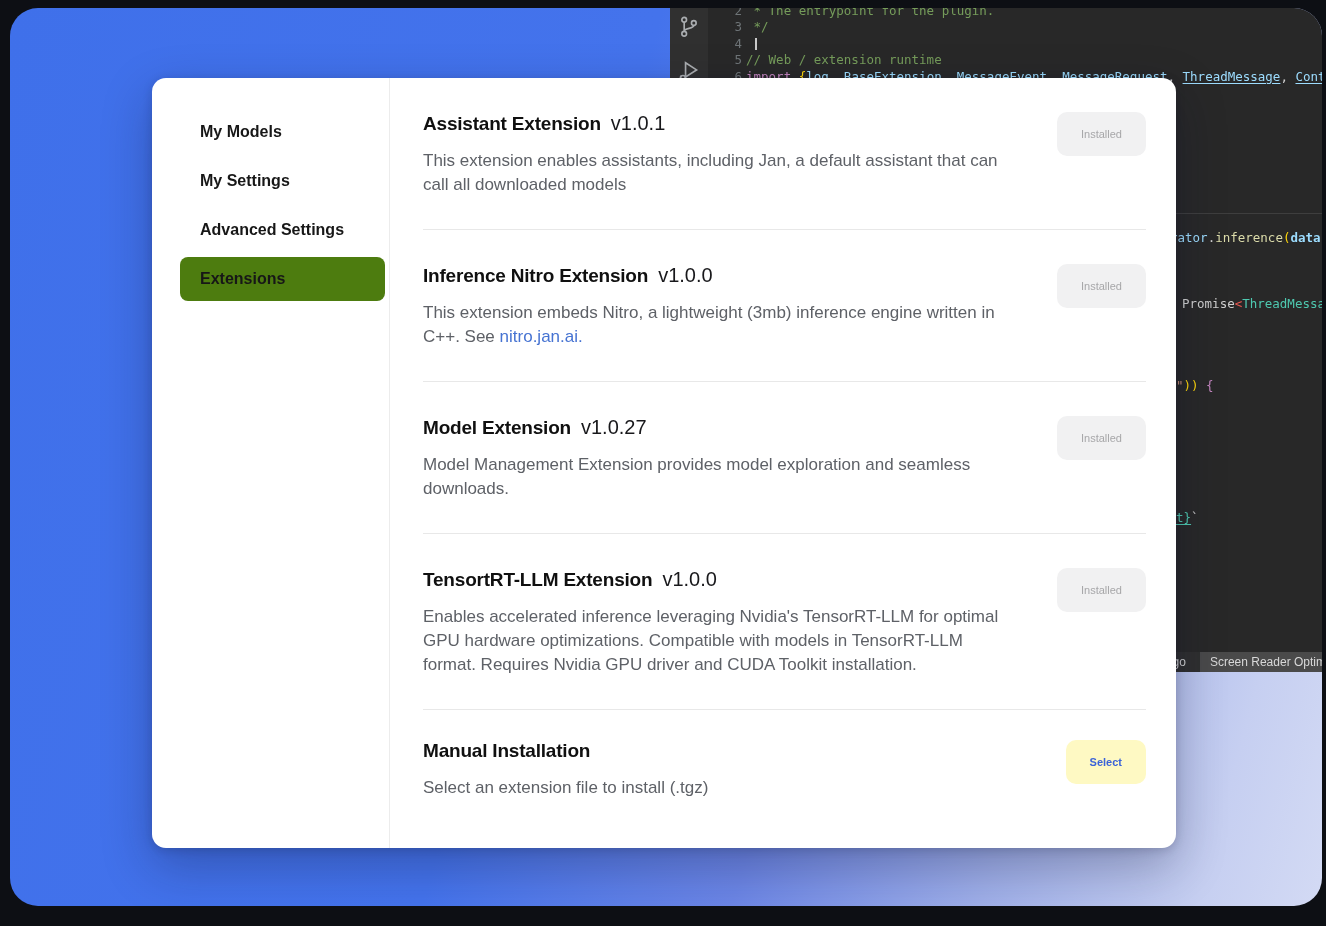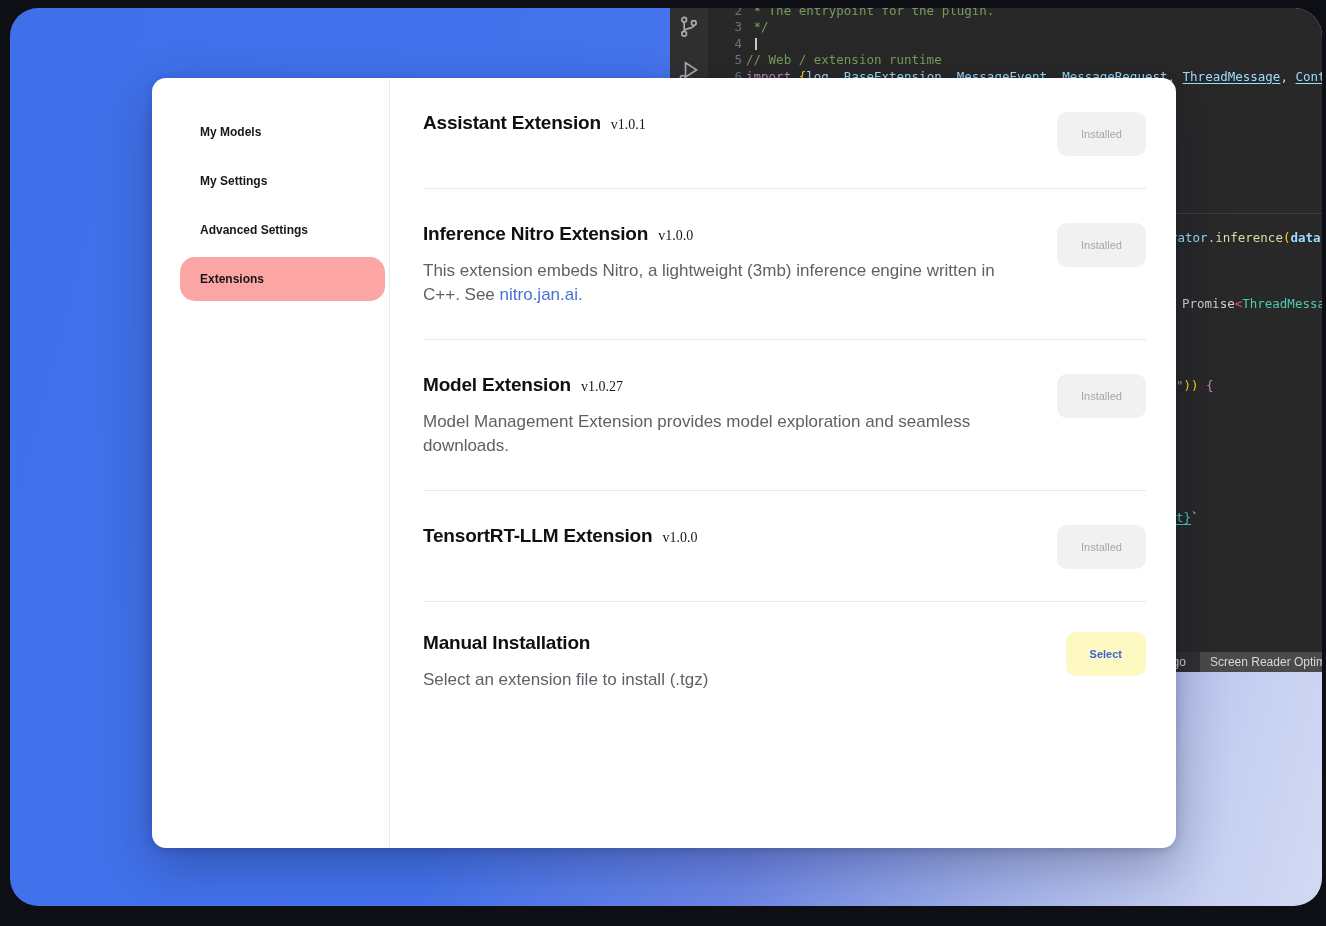--- a/index.html
+++ b/index.html
@@ -46,30 +46,30 @@
   .sb-left{margin-right:14px;}
   .sb-seg{background:#4a4a4a;color:#d8d8d8;height:100%;display:flex;align-items:center;
     padding:0 18px 0 10px;}
 
   
   #settings-modal{position:absolute;left:142px;top:70px;width:1024px;height:770px;background:#ffffff;
     border-radius:14px;overflow:hidden;display:flex;z-index:5;
     box-shadow:0 18px 50px rgba(15,20,50,.30),0 2px 10px rgba(15,20,50,.18);}
   .sidebar{width:238px;flex:none;border-right:1px solid #ececec;padding:32px 5px 0 28px;}
   .nav-item{width:205px;height:44px;display:flex;align-items:center;padding:0 20px;margin-bottom:5px;
-    font-size:12px;font-weight:600;color:#171717;border-radius:8px;cursor:pointer;}
-  .nav-item.active{background:#fca5a5;border-radius:15px;}
+    font-size:16px;font-weight:600;color:#171717;border-radius:8px;cursor:pointer;}
+  .nav-item.active{background:#4d7c0f;}
   .content{flex:1;padding:0 30px 0 33px;display:flex;flex-direction:column;}
   .section{display:flex;justify-content:space-between;align-items:flex-start;
     padding:34px 0 32px;border-bottom:1px solid #e8e8e8;}
   .section:last-child{border-bottom:none;padding:30px 0 26px;}
   .sec-left{max-width:585px;}
   .sec-title-row{display:flex;align-items:baseline;gap:10px;}
   .sec-title-row h3{font-size:19px;font-weight:700;color:#101010;margin:0;letter-spacing:-.2px;}
-  .version{font-size:14px;color:#18181b;font-family:Liberation Serif, serif;}
+  .version{font-size:20px;color:#18181b;}
   .desc{margin:14px 0 0;font-size:17px;line-height:24px;color:#5e6167;}
   .desc-link{color:#4673d2;cursor:pointer;}
   .btn{border:none;border-radius:10px;height:44px;padding:0 24px;font-size:11px;
     font-family:"Liberation Sans",sans-serif;cursor:pointer;flex:none;}
   .btn.installed{background:#f1f1f2;color:#a7a7a9;font-weight:500;}
   .btn.primary{background:#fef9c3;color:#3b63d8;font-weight:700;}
 </style>
 </head>
 <body>
 
@@ -120,20 +120,21 @@
         <div class="nav-item">Advanced Settings</div>
         <div class="nav-item active">Extensions</div>
       </nav>
     <div class="content" id="extensions-list">
         <div class="section">
           <div class="sec-left">
             <div class="sec-title-row">
               <h3>Assistant Extension</h3>
               <span class="version">v1.0.1</span>
             </div>
+            <p class="desc">This extension enables assistants, including Jan, a default assistant that can call all downloaded models</p>
           </div>
           <button class="btn installed">Installed</button>
         </div>
         <div class="section">
           <div class="sec-left">
             <div class="sec-title-row">
               <h3>Inference Nitro Extension</h3>
               <span class="version">v1.0.0</span>
             </div>
             <p class="desc">This extension embeds Nitro, a lightweight (3mb) inference engine written in C++. See <span class="desc-link">nitro.jan.ai.</span></p>
@@ -149,20 +150,21 @@
             <p class="desc">Model Management Extension provides model exploration and seamless downloads.</p>
           </div>
           <button class="btn installed">Installed</button>
         </div>
         <div class="section">
           <div class="sec-left">
             <div class="sec-title-row">
               <h3>TensortRT-LLM Extension</h3>
               <span class="version">v1.0.0</span>
             </div>
+            <p class="desc">Enables accelerated inference leveraging Nvidia's TensorRT-LLM for optimal GPU hardware optimizations. Compatible with models in TensorRT-LLM format. Requires Nvidia GPU driver and CUDA Toolkit installation.</p>
           </div>
           <button class="btn installed">Installed</button>
         </div>
         <div class="section">
           <div class="sec-left">
             <div class="sec-title-row">
               <h3>Manual Installation</h3>
             </div>
             <p class="desc">Select an extension file to install (.tgz)</p>
           </div>

